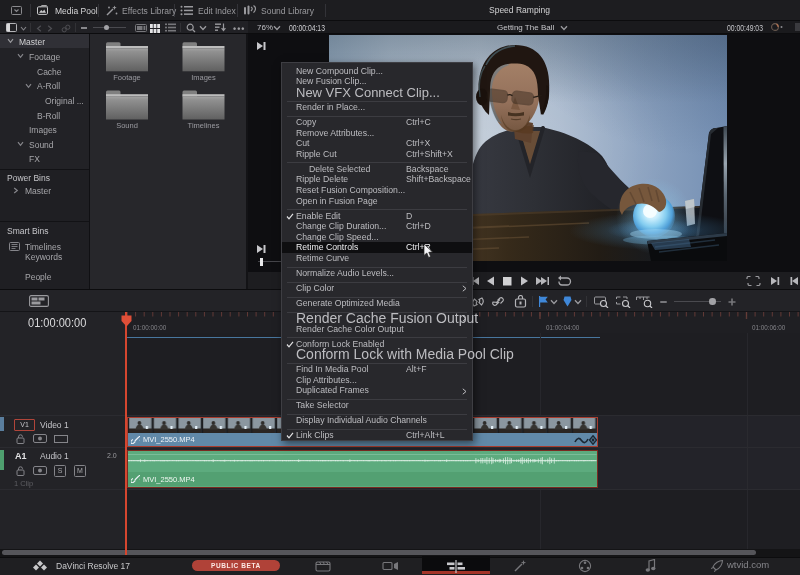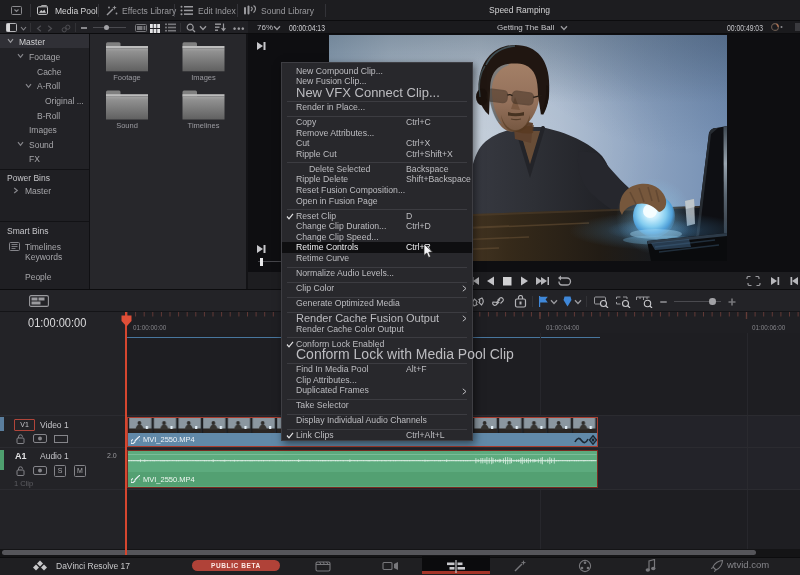--- a/index.html
+++ b/index.html
@@ -587,21 +587,21 @@
 <div style="position:absolute;left:14px;top:85.8px;height:10.6px;line-height:11px;font-size:8.7px;color:#bdbdc1;white-space:nowrap;">Ripple Cut</div>
       <div style="position:absolute;left:124px;top:85.8px;height:10.6px;line-height:11px;font-size:8.7px;color:#bdbdc1;white-space:nowrap;">Ctrl+Shift+X</div>
 <div style="position:absolute;left:5px;top:99.3px;width:180px;height:1px;background:#3c3c41;"></div>
 <div style="position:absolute;left:14px;top:100.8px;height:10.6px;line-height:11px;font-size:8.7px;color:#bdbdc1;white-space:nowrap;margin-left:13px;">Delete Selected</div>
       <div style="position:absolute;left:124px;top:100.8px;height:10.6px;line-height:11px;font-size:8.7px;color:#bdbdc1;white-space:nowrap;">Backspace</div>
 <div style="position:absolute;left:14px;top:111.4px;height:10.6px;line-height:11px;font-size:8.7px;color:#bdbdc1;white-space:nowrap;">Ripple Delete</div>
       <div style="position:absolute;left:124px;top:111.4px;height:10.6px;line-height:11px;font-size:8.7px;color:#bdbdc1;white-space:nowrap;">Shift+Backspace</div>
 <div style="position:absolute;left:14px;top:122.0px;height:10.6px;line-height:11px;font-size:8.7px;color:#bdbdc1;white-space:nowrap;">Reset Fusion Composition...</div>
 <div style="position:absolute;left:14px;top:132.6px;height:10.6px;line-height:11px;font-size:8.7px;color:#bdbdc1;white-space:nowrap;">Open in Fusion Page</div>
 <div style="position:absolute;left:5px;top:146.1px;width:180px;height:1px;background:#3c3c41;"></div>
-<div style="position:absolute;left:14px;top:147.6px;height:10.6px;line-height:11px;font-size:8.7px;color:#bdbdc1;white-space:nowrap;">Reset Clip</div>
+<div style="position:absolute;left:14px;top:147.6px;height:10.6px;line-height:11px;font-size:8.7px;color:#bdbdc1;white-space:nowrap;">Enable Edit</div>
       <div style="position:absolute;left:124px;top:147.6px;height:10.6px;line-height:11px;font-size:8.7px;color:#bdbdc1;white-space:nowrap;">D</div>
       <svg style="position:absolute;left:3.5px;top:149.6px;" width="8" height="7" viewBox="0 0 8 7">
         <path d="M1 3.5 L3 5.8 L7 0.8" fill="none" stroke="#e2e2e4" stroke-width="1.2"></path>
       </svg>
 <div style="position:absolute;left:14px;top:158.2px;height:10.6px;line-height:11px;font-size:8.7px;color:#bdbdc1;white-space:nowrap;">Change Clip Duration...</div>
       <div style="position:absolute;left:124px;top:158.2px;height:10.6px;line-height:11px;font-size:8.7px;color:#bdbdc1;white-space:nowrap;">Ctrl+D</div>
 <div style="position:absolute;left:14px;top:168.8px;height:10.6px;line-height:11px;font-size:8.7px;color:#bdbdc1;white-space:nowrap;">Change Clip Speed...</div>
 <div style="position:absolute;left:0;top:179.4px;width:190px;height:10.6px;background:#0e0e10;"></div>
       <div style="position:absolute;left:14px;top:179.4px;height:14px;line-height:11px;font-size:8.7px;color:#ededef;white-space:nowrap;">Retime Controls</div>
       <div style="position:absolute;left:124px;top:179.4px;height:10.6px;line-height:11px;font-size:8.7px;color:#ededef;white-space:nowrap;">Ctrl+R</div>
@@ -609,21 +609,21 @@
 <div style="position:absolute;left:5px;top:203.5px;width:180px;height:1px;background:#3c3c41;"></div>
 <div style="position:absolute;left:14px;top:205.0px;height:10.6px;line-height:11px;font-size:8.7px;color:#bdbdc1;white-space:nowrap;">Normalize Audio Levels...</div>
 <div style="position:absolute;left:5px;top:218.5px;width:180px;height:1px;background:#3c3c41;"></div>
 <div style="position:absolute;left:14px;top:220.0px;height:10.6px;line-height:11px;font-size:8.7px;color:#bdbdc1;white-space:nowrap;">Clip Color</div>
       <svg style="position:absolute;left:180px;top:222.2px;" width="5" height="7" viewBox="0 0 5 7">
         <path d="M0.8 0.8 L4 3.5 L0.8 6.2" fill="none" stroke="#bdbdc1" stroke-width="1"></path>
       </svg>
 <div style="position:absolute;left:5px;top:233.5px;width:180px;height:1px;background:#3c3c41;"></div>
 <div style="position:absolute;left:14px;top:235.0px;height:10.6px;line-height:11px;font-size:8.7px;color:#bdbdc1;white-space:nowrap;">Generate Optimized Media</div>
 <div style="position:absolute;left:5px;top:248.5px;width:180px;height:1px;background:#3c3c41;"></div>
-<div style="position:absolute;left:14px;top:250.0px;height:10.6px;line-height:11px;font-size:11px;color:#bdbdc1;white-space:nowrap;">Render Cache Fusion Output</div>
+<div style="position:absolute;left:14px;top:250.0px;height:10.6px;line-height:11px;font-size:14px;color:#bdbdc1;white-space:nowrap;">Render Cache Fusion Output</div>
       <svg style="position:absolute;left:180px;top:252.2px;" width="5" height="7" viewBox="0 0 5 7">
         <path d="M0.8 0.8 L4 3.5 L0.8 6.2" fill="none" stroke="#bdbdc1" stroke-width="1"></path>
       </svg>
 <div style="position:absolute;left:14px;top:260.6px;height:10.6px;line-height:11px;font-size:8.7px;color:#bdbdc1;white-space:nowrap;">Render Cache Color Output</div>
 <div style="position:absolute;left:5px;top:274.1px;width:180px;height:1px;background:#3c3c41;"></div>
 <div style="position:absolute;left:14px;top:275.6px;height:10.6px;line-height:11px;font-size:8.7px;color:#bdbdc1;white-space:nowrap;">Conform Lock Enabled</div>
       <svg style="position:absolute;left:3.5px;top:277.6px;" width="8" height="7" viewBox="0 0 8 7">
         <path d="M1 3.5 L3 5.8 L7 0.8" fill="none" stroke="#e2e2e4" stroke-width="1.2"></path>
       </svg>
 <div style="position:absolute;left:14px;top:286.2px;height:10.6px;line-height:11px;font-size:14px;color:#bdbdc1;white-space:nowrap;">Conform Lock with Media Pool Clip</div>

